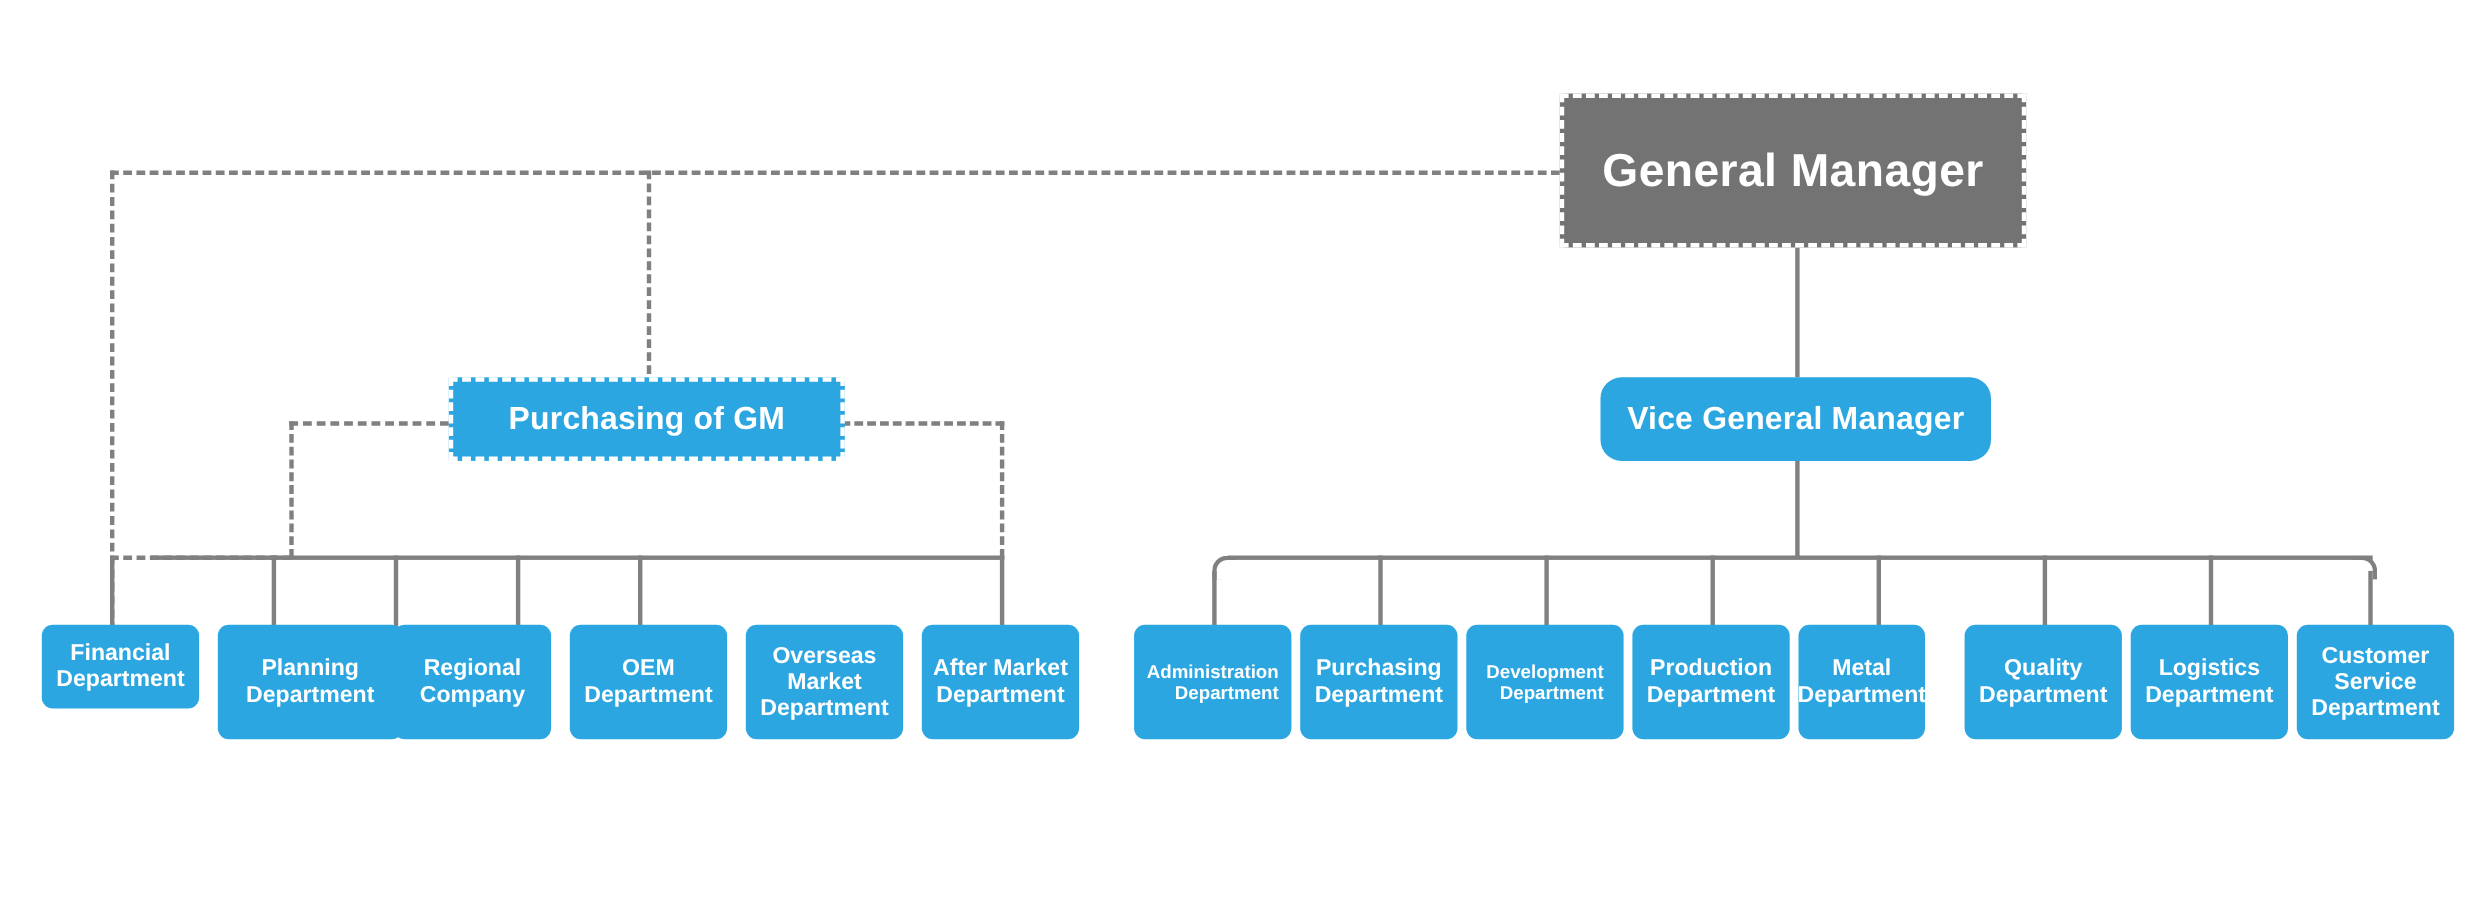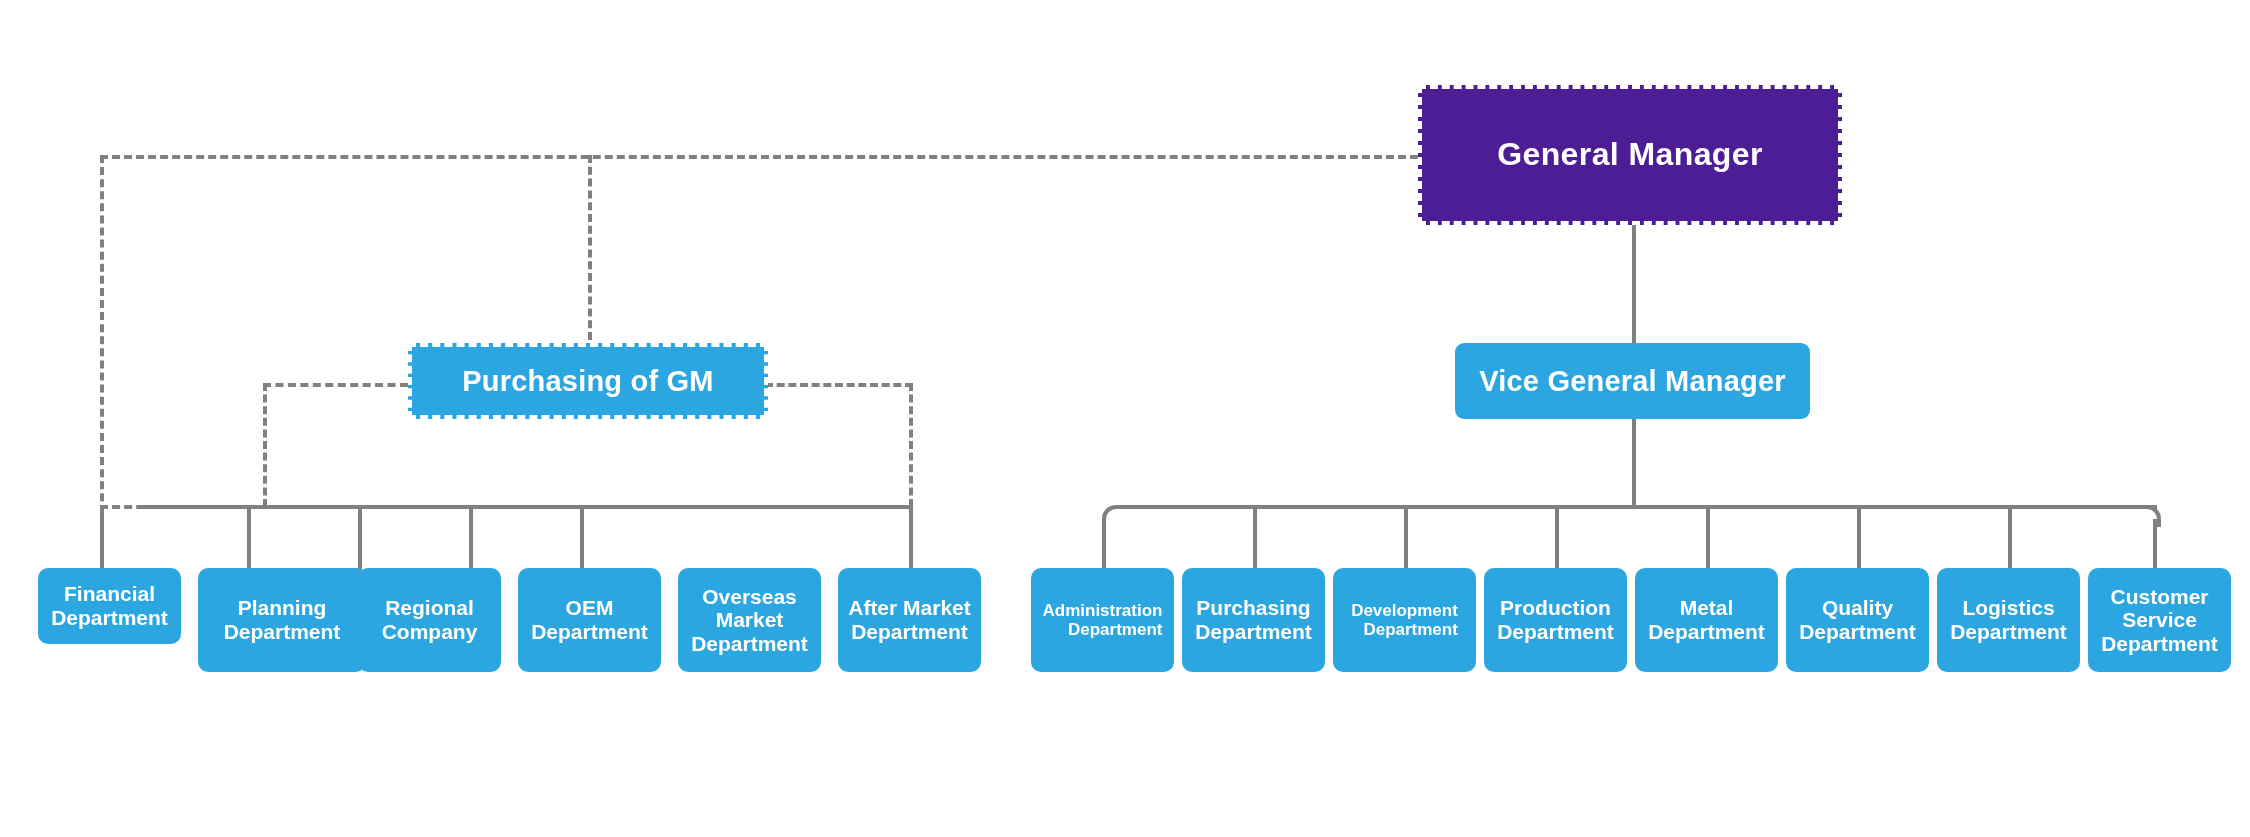--- a/index.html
+++ b/index.html
@@ -29,39 +29,39 @@
     justify-content: center;
     text-align: center;
     color: #ffffff;
     line-height: 1.12;
     font-weight: bold;
     z-index: 5;
     white-space: pre-line;
   }
 
   .node-gm {
-    background: #4c1d95;
+    background: #737373;
     border: 4px dashed #ffffff;
     border-radius: 0;
-    font-size: 32px;
+    font-size: 42px;
     letter-spacing: 0.4px;
   }
 
   .node-assistant {
     background: #2ba6e0;
     border: 4px dashed #ffffff;
     border-radius: 0;
     font-size: 29px;
     letter-spacing: 0.2px;
   }
 
   .node-vgm {
     background: #2ba6e0;
     border: none;
-    border-radius: 9px;
+    border-radius: 19px;
     font-size: 29px;
     letter-spacing: 0.2px;
     text-align: right;
   }
 
   .node-dept {
     background: #2ba6e0;
     border: none;
     border-radius: 10px;
     font-size: 21px;
@@ -181,21 +181,21 @@
 
   <div class="node node-dept" style="left:1182px; top:568px; width:143px; height:104px;">Purchasing
 Department</div>
 
   <div class="node node-dept small" style="left:1333px; top:568px; width:143px; height:104px;">Development
 Department</div>
 
   <div class="node node-dept" style="left:1484px; top:568px; width:143px; height:104px;">Production
 Department</div>
 
-  <div class="node node-dept" style="left:1635px; top:568px; width:143px; height:104px;">Metal
+  <div class="node node-dept" style="left:1635px; top:568px; width:115px; height:104px;">Metal
 Department</div>
 
   <div class="node node-dept" style="left:1786px; top:568px; width:143px; height:104px;">Quality
 Department</div>
 
   <div class="node node-dept" style="left:1937px; top:568px; width:143px; height:104px;">Logistics
 Department</div>
 
   <div class="node node-dept" style="left:2088px; top:568px; width:143px; height:104px;">Customer
 Service

